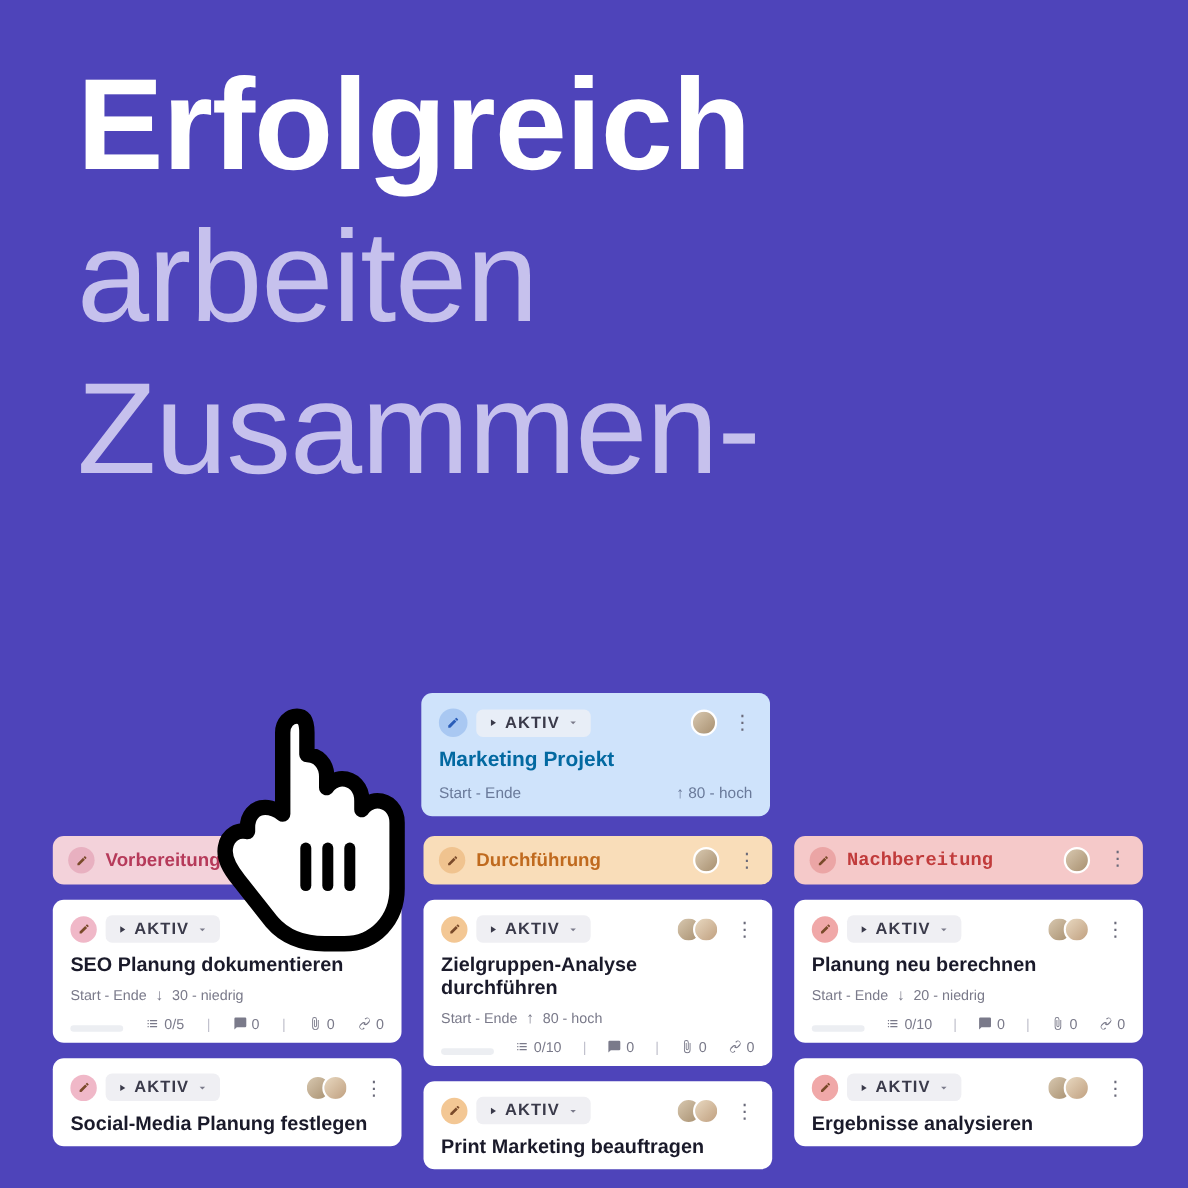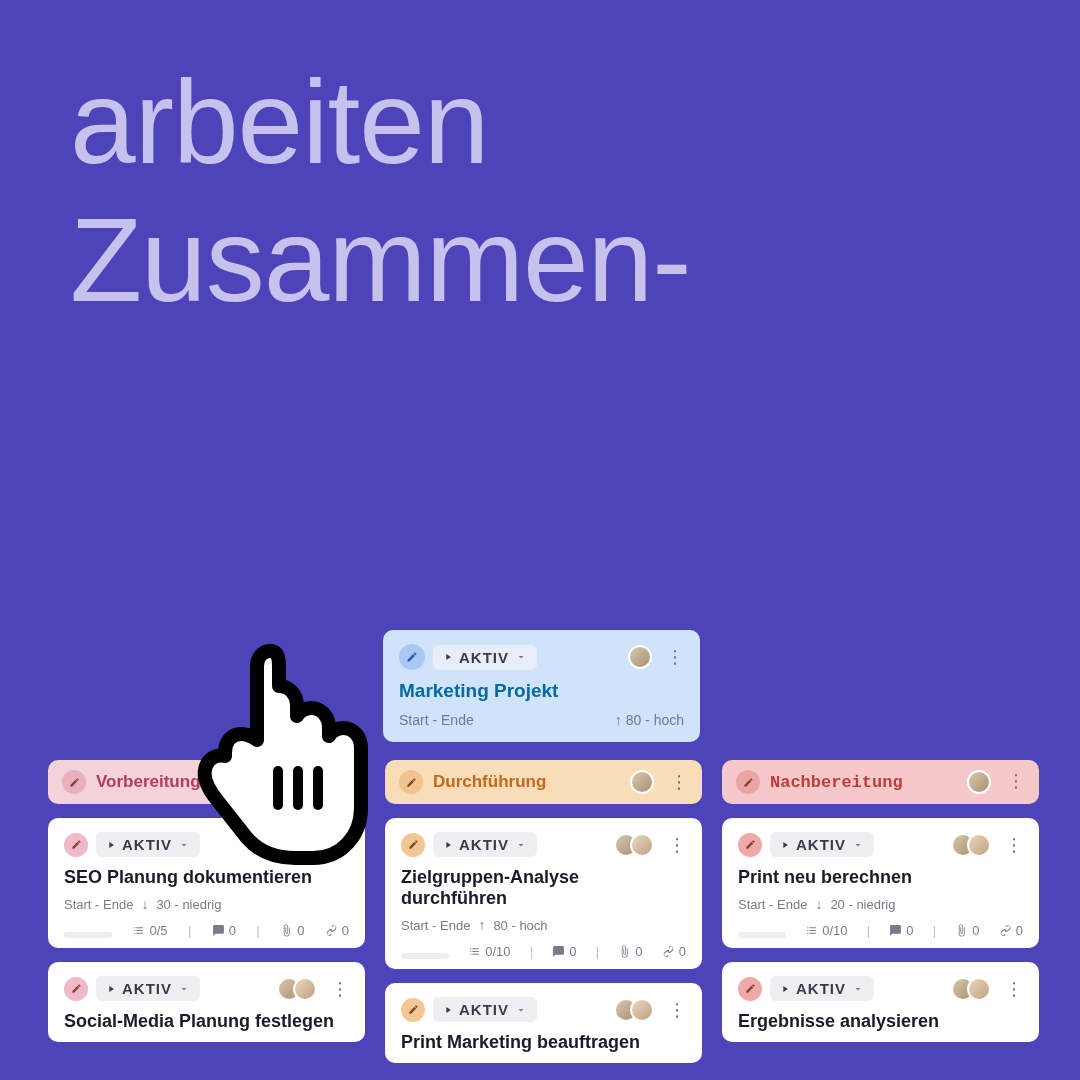--- a/index.html
+++ b/index.html
@@ -130,20 +130,21 @@
   width: 200px;
   height: 230px;
   z-index: 10;
 }
 svg { display: block; }
 </style>
 </head>
 <body>
 
 <div class="headline">
+  <h1>Erfolgreich</h1>
   <h2>arbeiten</h2>
   <h2>Zusammen-</h2>
 </div>
 
 <div class="board">
 
   <div class="project-card">
     <div class="project-head">
       <span class="edit-chip">
         <svg width="12" height="12" viewBox="0 0 24 24">
@@ -389,21 +390,21 @@
                 <path fill="#7a7a8a" d="M7 10l5 5 5-5z"></path>
               </svg>
             </span>
             <span class="spacer"></span>
             <span class="avatar-stack">
               <span class="avatar"></span>
               <span class="avatar" style="background:linear-gradient(135deg,#e8d8c0,#c0a080)"></span>
             </span>
             <span class="dots">⋮</span>
           </div>
-          <div class="card-title">Print neu berechnen</div>
+          <div class="card-title">Planung neu berechnen</div>
           <div class="meta-row">
             <span>Start - Ende</span>
             <span class="dir">↓</span>
             <span>20 - niedrig</span>
           </div>
           <div class="counters">
             <span class="progress"></span>
             <span class="item">
               <svg width="13" height="13" viewBox="0 0 24 24">
                 <path fill="#7a7a8a" d="M4 6h2v2H4zm4 0h12v2H8zm-4 5h2v2H4zm4 0h12v2H8zm-4 5h2v2H4zm4 0h12v2H8z"></path>

